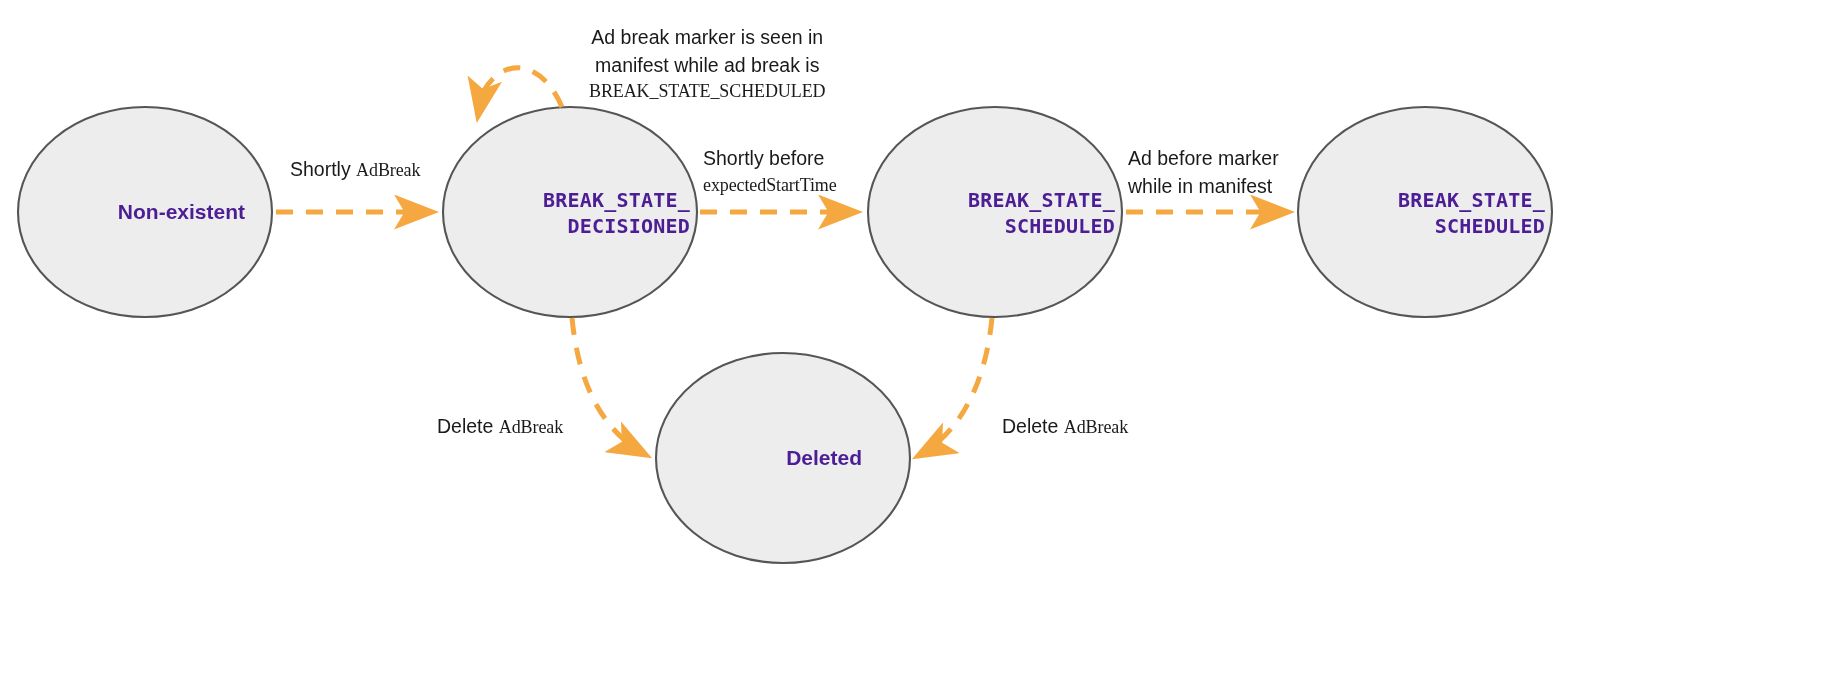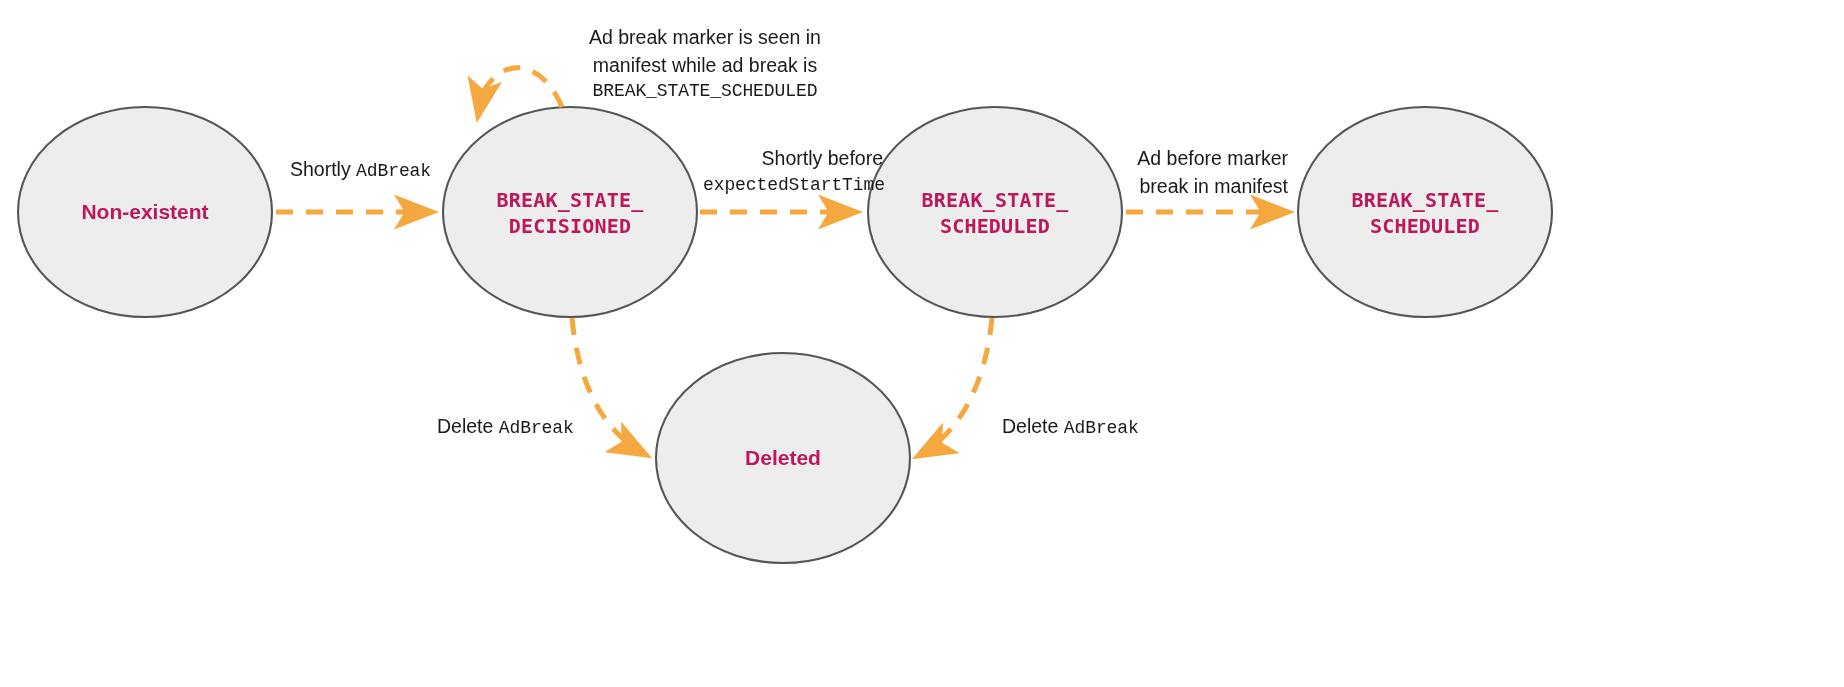--- a/index.html
+++ b/index.html
@@ -1,26 +1,26 @@
 <!DOCTYPE html>
 <html><head>
 <meta charset="utf-8">
 <style>
   html,body{margin:0;padding:0;background:#ffffff;}
   body{width:1844px;height:687px;overflow:hidden;font-family:"Liberation Sans",sans-serif;}
   #stage{position:relative;width:1844px;height:687px;background:#fff;}
   svg#diagram{position:absolute;left:0;top:0;width:1844px;height:687px;}
-  .node-label{position:absolute;text-align:center;pointer-events:none;
+  .node-label{position:absolute;text-align:right;pointer-events:none;
     font-family:"DejaVu Sans Mono","Liberation Mono",monospace;
-    font-weight:bold;font-size:20px;color:#be185d;line-height:1.32;letter-spacing:.2px;}
+    font-weight:bold;font-size:20px;color:#4c1d95;line-height:1.32;letter-spacing:.2px;}
   .node-label.plain{font-family:"Liberation Sans",sans-serif;font-size:21px;letter-spacing:0;}
   .edge-label{position:absolute;font-family:"Liberation Sans",sans-serif;
     font-size:19.5px;color:#1a1a1a;line-height:1.42;white-space:nowrap;}
-  .mono{font-family:Liberation Mono, monospace;font-size:18px;letter-spacing:-.1px;}
-  .ta-c{text-align:right;}
+  .mono{font-family:Liberation Serif, serif;font-size:18px;letter-spacing:-.1px;}
+  .ta-c{text-align:left;}
   .ta-l{text-align:center;}
 </style>
 </head>
 <body>
 
 <div id="stage">
 
   <svg id="diagram" viewBox="0 0 1844 687">
     <defs>
       <marker id="arrowhead" markerWidth="9" markerHeight="7" refX="7.6" refY="3.5" orient="auto" markerUnits="strokeWidth">
@@ -79,40 +79,40 @@
   <div class="node-label" style="left:875px;top:187px;width:240px;">
     <div>BREAK_STATE_</div>
     <div>SCHEDULED</div>
   </div>
 
   <div class="node-label" style="left:1305px;top:187px;width:240px;">
     <div>BREAK_STATE_</div>
     <div>SCHEDULED</div>
   </div>
 
-  <div class="node-label plain" style="left:683px;top:444px;width:200px;">Deleted</div>
+  <div class="node-label plain" style="left:662px;top:444px;width:200px;">Deleted</div>
 
   <div class="edge-label ta-l" style="left:290px;top:156px;">
     <span>Shortly </span><span class="mono">AdBreak</span>
   </div>
 
   <div class="edge-label ta-l" style="left:589px;top:24px;">
     <div>Ad break marker is seen in</div>
     <div>manifest while ad break is</div>
     <div class="mono">BREAK_STATE_SCHEDULED</div>
   </div>
 
   <div class="edge-label ta-c" style="left:703px;top:145px;width:180px;">
     <div>Shortly before</div>
     <div class="mono">expectedStartTime</div>
   </div>
 
   <div class="edge-label ta-c" style="left:1128px;top:145px;width:160px;">
     <div>Ad before marker</div>
-    <div>break in manifest</div>
+    <div>while in manifest</div>
   </div>
 
   <div class="edge-label ta-l" style="left:437px;top:413px;">
     <span>Delete </span><span class="mono">AdBreak</span>
   </div>
 
   <div class="edge-label ta-l" style="left:1002px;top:413px;">
     <span>Delete </span><span class="mono">AdBreak</span>
   </div>
 

